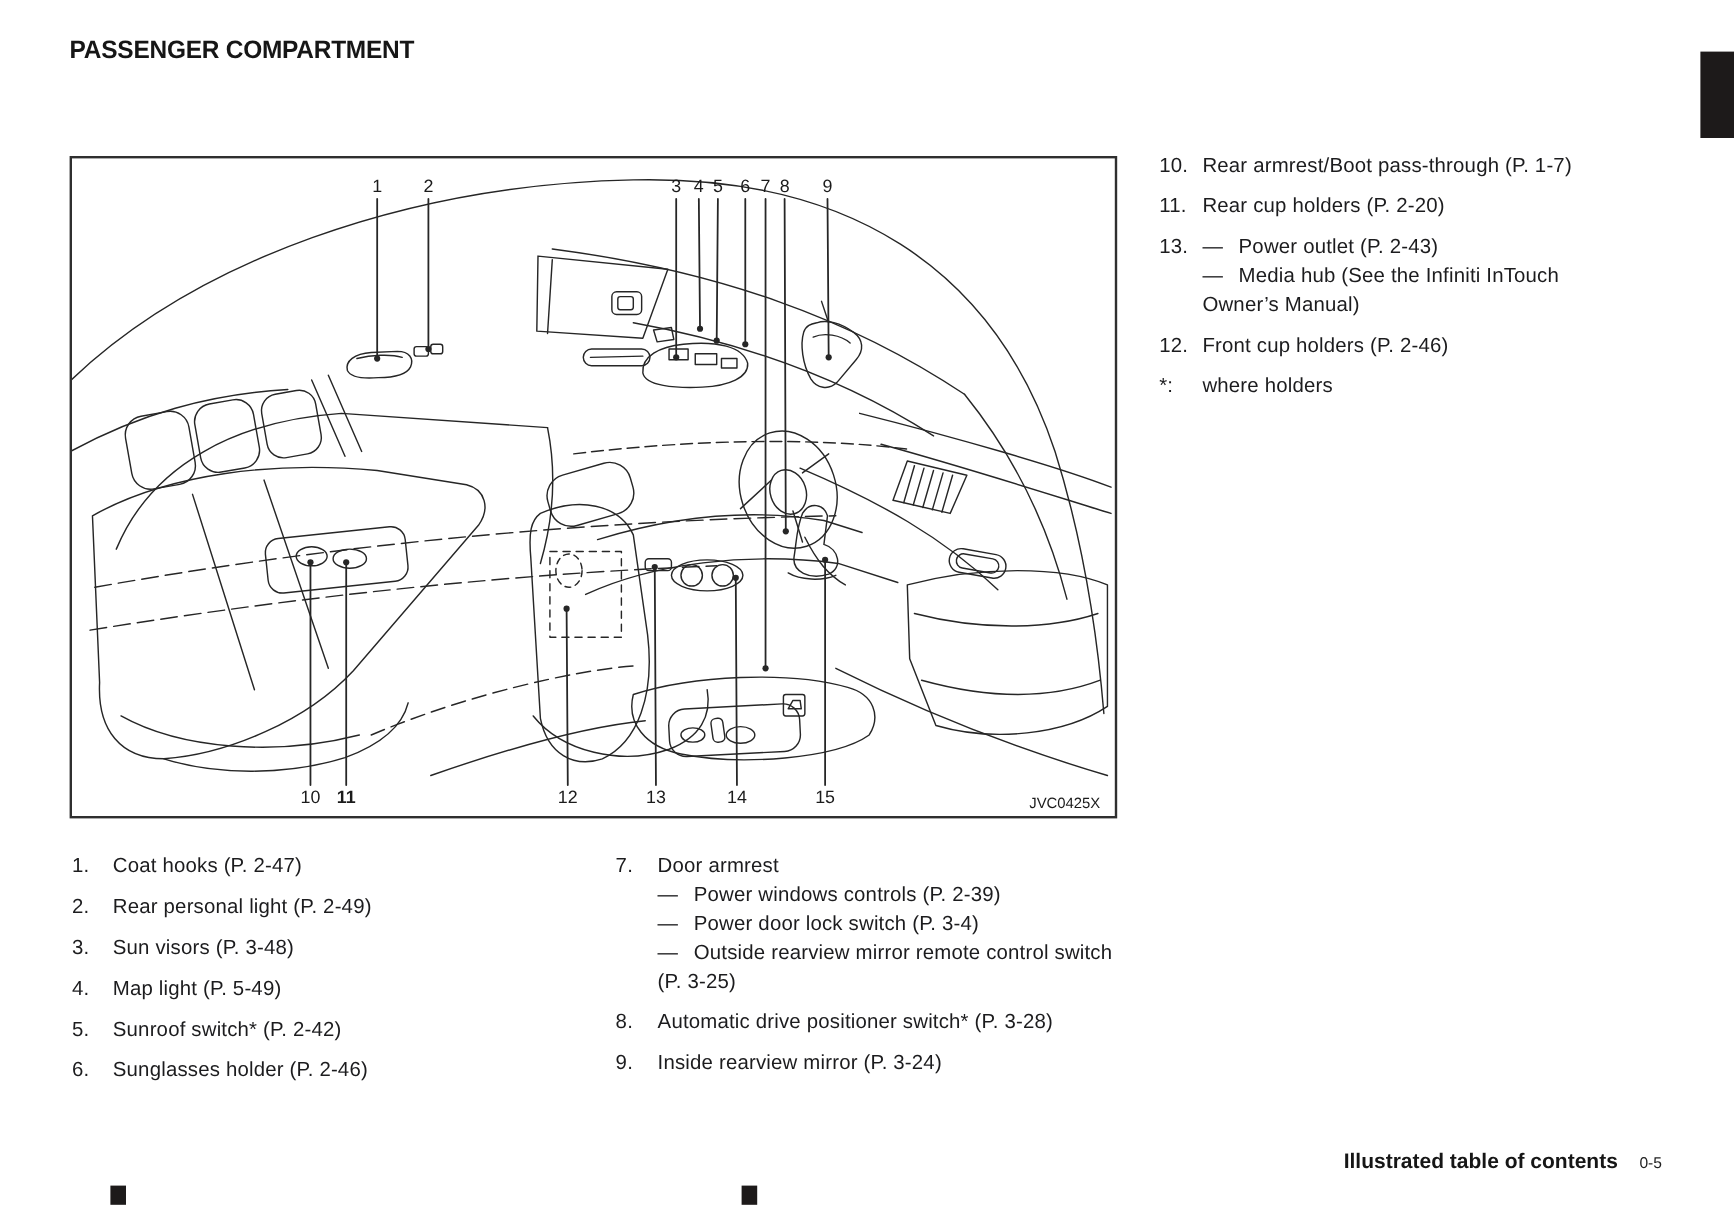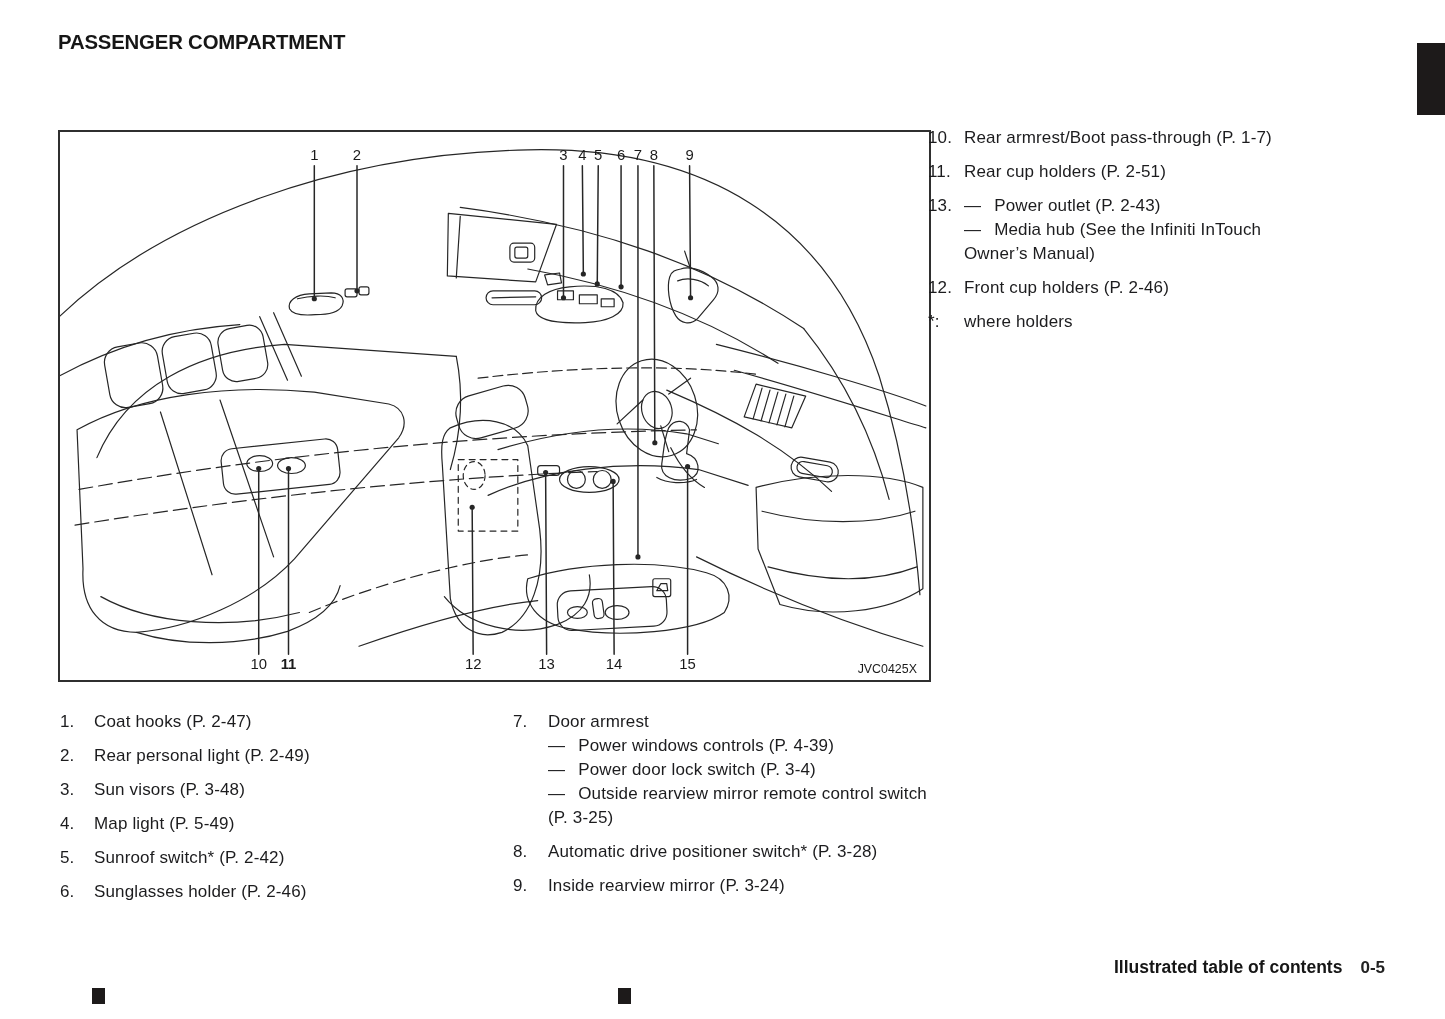--- a/index.html
+++ b/index.html
@@ -25,28 +25,28 @@
   .figure-box svg text{font-family:"Liberation Sans","DejaVu Sans",sans-serif;fill:#1b1b1b;}
   .callout-num{font-size:15px;}
   .fig-code{font-size:12.5px;fill:#2e2e2e;}
   
   .list{line-height:24px;font-size:17px;letter-spacing:.15px;}
   .list .li{display:grid;margin-bottom:10px;}
   .col-left{left:60px;top:710px;width:440px;}
   .col-left .li{grid-template-columns:34px 1fr;}
   .col-mid{left:513px;top:710px;width:420px;}
   .col-mid .li{grid-template-columns:35px 1fr;}
-  .col-right{left:928px;top:126px;width:396px;}
+  .col-right{left:966px;top:126px;width:396px;}
   .col-right .li{grid-template-columns:36px 1fr;}
   .num{color:#1c1c1e;}
   .sub .dash{margin-right:13px;}
   
   .footer{top:957px;right:60px;display:flex;align-items:baseline;gap:18px;white-space:nowrap;}
   .footer .flabel{font-size:17.5px;font-weight:700;color:#161616;text-align:right;}
-  .footer .fpage{font-size:17px;font-weight:700;color:#222;}
+  .footer .fpage{font-size:13px;font-weight:400;color:#222;}
   
   .mark{width:13px;height:16px;background:#1d1a1a;}
   .mark-1{left:92px;top:988px;}
   .mark-2{left:618px;top:988px;}
 </style>
 </head>
 <body>
 
 <div class="abs page-title">PASSENGER COMPARTMENT</div>
 
@@ -267,21 +267,21 @@
     <span class="num">6.</span>
     <span>Sunglasses holder (P. 2-46)</span>
   </div>
 </div>
 
 <div class="abs list col-mid">
   <div class="li">
     <span class="num">7.</span>
     <div>
       <div>Door armrest</div>
-      <div class="sub"><span class="dash">—</span><span>Power windows controls (P. 4-39)</span></div>
+      <div class="sub"><span class="dash">—</span><span>Power windows controls (P. 2-39)</span></div>
       <div class="sub"><span class="dash">—</span><span>Power door lock switch (P. 3-4)</span></div>
       <div class="sub"><span class="dash">—</span><span>Outside rearview mirror remote control switch (P. 3-25)</span></div>
     </div>
   </div>
   <div class="li">
     <span class="num">8.</span>
     <span>Automatic drive positioner switch* (P. 3-28)</span>
   </div>
   <div class="li">
     <span class="num">9.</span>
@@ -289,21 +289,21 @@
   </div>
 </div>
 
 <div class="abs list col-right">
   <div class="li">
     <span class="num">10.</span>
     <span>Rear armrest/Boot pass-through (P. 1-7)</span>
   </div>
   <div class="li">
     <span class="num">11.</span>
-    <span>Rear cup holders (P. 2-51)</span>
+    <span>Rear cup holders (P. 2-20)</span>
   </div>
   <div class="li">
     <span class="num">13.</span>
     <div>
       <div class="sub"><span class="dash">—</span><span>Power outlet (P. 2-43)</span></div>
       <div class="sub"><span class="dash">—</span><span>Media hub (See the Infiniti InTouch Owner’s Manual)</span></div>
     </div>
   </div>
   <div class="li">
     <span class="num">12.</span>

